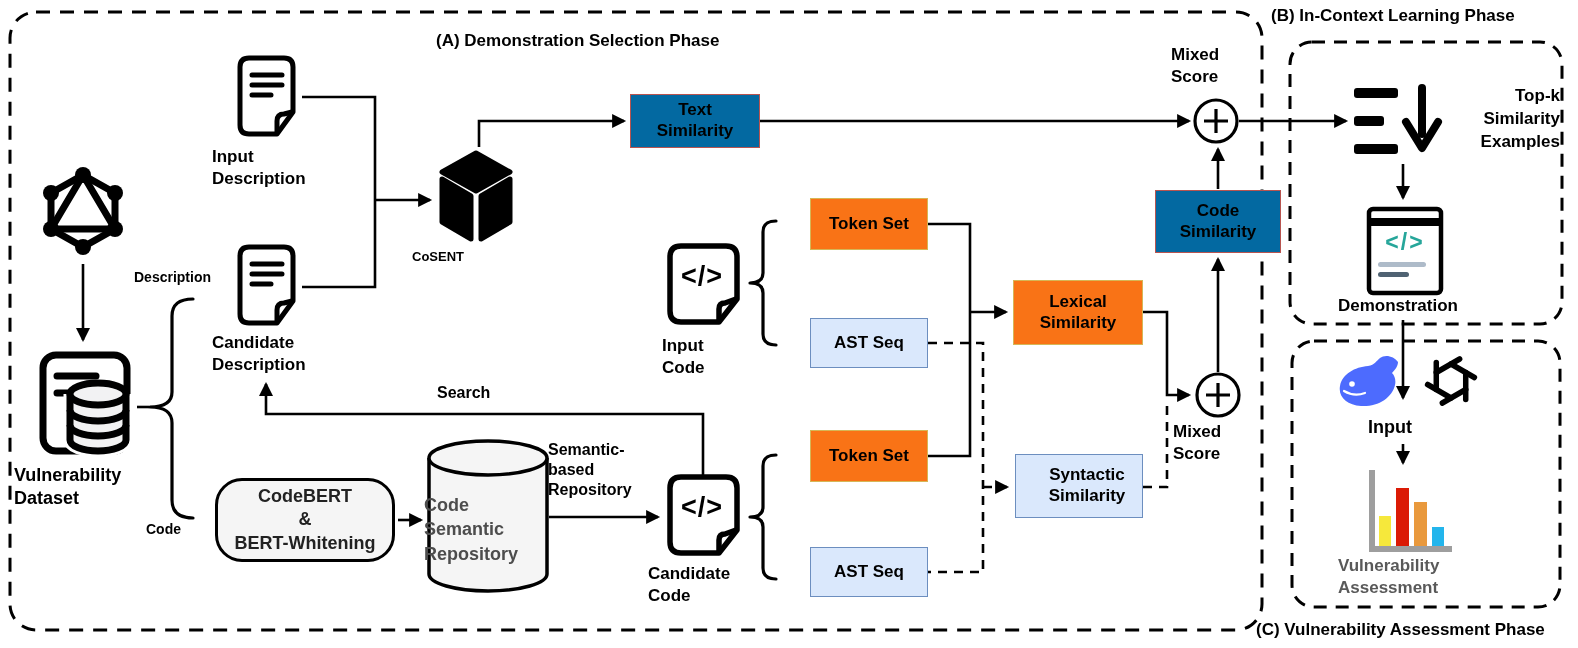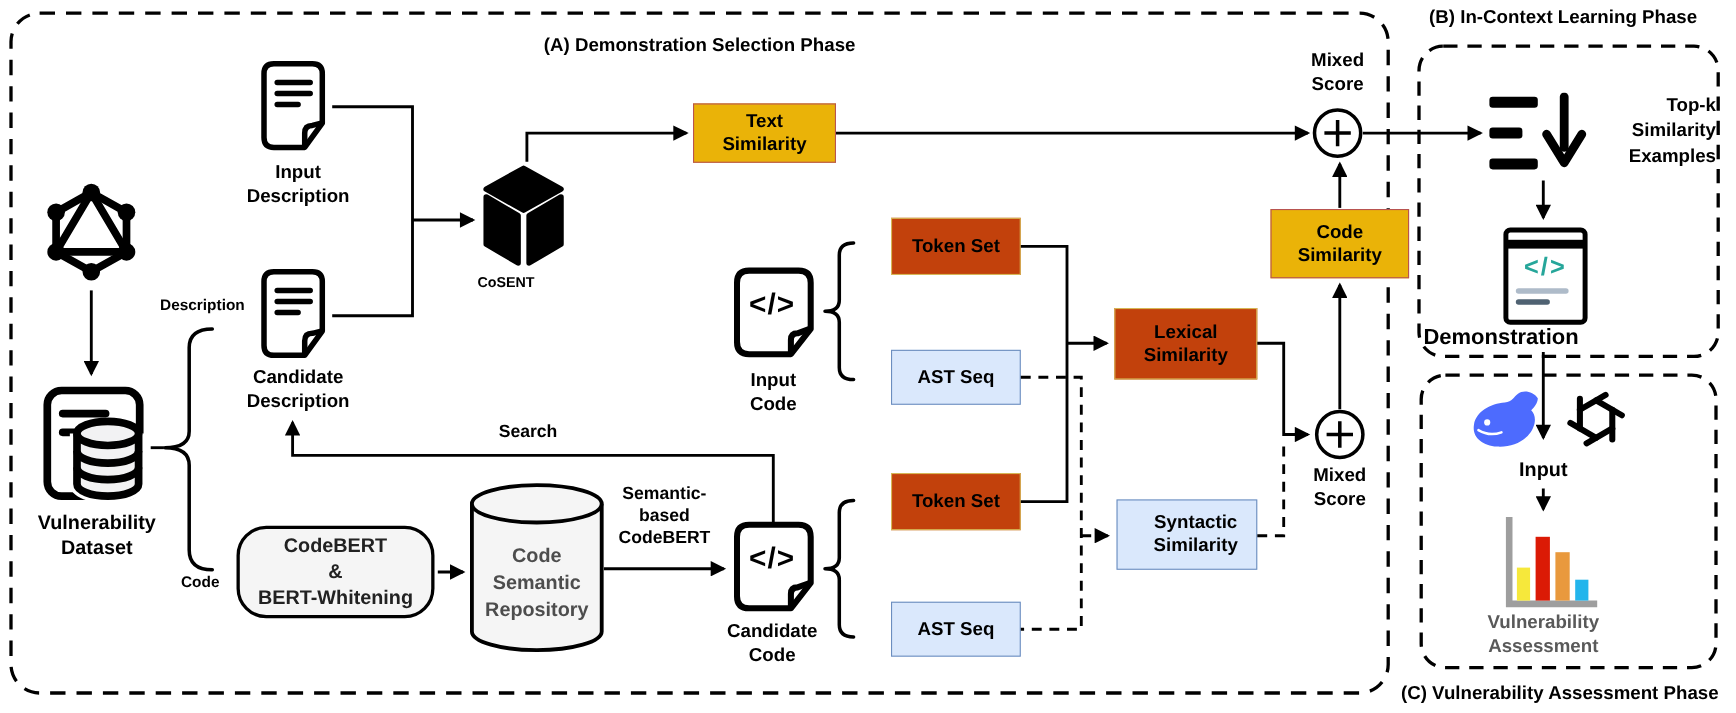--- a/index.html
+++ b/index.html
@@ -1,27 +1,27 @@
 <!DOCTYPE html>
 <html><head>
 <meta charset="utf-8">
 <style>
   html,body{margin:0;padding:0;background:#fff;}
   #canvas{position:relative;width:1578px;height:648px;background:#fff;overflow:hidden;
           font-family:"Liberation Sans",sans-serif;color:#000;}
   .layer{position:absolute;left:0;top:0;width:1578px;height:648px;pointer-events:none;}
   .z0{z-index:0}.z5{z-index:5}
   .icon{position:absolute;z-index:2;}
-  .lbl{position:absolute;z-index:6;font-weight:bold;text-align:center;
+  .lbl{position:absolute;z-index:6;font-weight:bold;
        white-space:pre-line;line-height:1.28;}
   .box{position:absolute;z-index:1;display:flex;align-items:center;justify-content:center;
        font-weight:bold;text-align:center;white-space:pre-line;line-height:1.22;
        font-size:17px;border:1.6px solid;box-sizing:border-box;}
-  .red{background:#eab308;border-color:#B85450;text-align:center;}
-  .yellow{background:#c2410c;border-color:#D6B656;}
+  .red{background:#0369a1;border-color:#B85450;text-align:center;}
+  .yellow{background:#f97316;border-color:#D6B656;}
   .blue{background:#DAE8FC;border-color:#6C8EBF;}
   .roundbox{position:absolute;z-index:1;display:flex;align-items:center;justify-content:center;
        font-weight:bold;text-align:center;white-space:pre-line;line-height:1.3;font-size:18px;
        border:3px solid #000;border-radius:27px;background:#F5F5F5;color:#222;box-sizing:border-box;}
   .glyph{position:absolute;z-index:3;font-weight:bold;text-align:center;font-size:27px;
        letter-spacing:1px;color:#000;}
 </style>
 </head>
 <body>
 
@@ -230,31 +230,31 @@
 Description</div>
   <div class="lbl" style="left:412px;top:249px;width:96px;font-size:13px;">CoSENT</div>
   <div class="lbl" style="left:14px;top:464px;width:148px;font-size:18px;">Vulnerability
 Dataset</div>
   <div class="lbl" style="left:146px;top:521px;width:72px;font-size:14px;">Code</div>
   <div class="lbl" style="left:424px;top:493px;width:128px;font-size:18px;color:#4D4D4D;line-height:1.35;">Code
 Semantic
 Repository</div>
   <div class="lbl" style="left:548px;top:440px;width:112px;font-size:16px;line-height:1.25;">Semantic-
 based
-CodeBERT</div>
+Repository</div>
   <div class="lbl" style="left:437px;top:383px;width:86px;font-size:16px;">Search</div>
   <div class="lbl" style="left:662px;top:335px;width:82px;font-size:17px;">Input
 Code</div>
   <div class="lbl" style="left:648px;top:563px;width:108px;font-size:17px;">Candidate
 Code</div>
   <div class="lbl" style="left:1171px;top:44px;width:90px;font-size:17px;">Mixed
 Score</div>
   <div class="lbl" style="left:1173px;top:421px;width:90px;font-size:17px;">Mixed
 Score</div>
   <div class="lbl" style="left:1448px;top:85px;width:112px;font-size:17px;text-align:right;line-height:1.35;">Top-k
 Similarity
 Examples</div>
-  <div class="lbl" style="left:1294px;top:295px;width:130px;font-size:20px;">Demonstration</div>
+  <div class="lbl" style="left:1338px;top:295px;width:130px;font-size:17px;">Demonstration</div>
   <div class="lbl" style="left:1368px;top:416px;width:70px;font-size:18px;">Input</div>
   <div class="lbl" style="left:1338px;top:555px;width:130px;font-size:17px;color:#595959;">Vulnerability
 Assessment</div>
 
 </div>
 
 </body></html>

